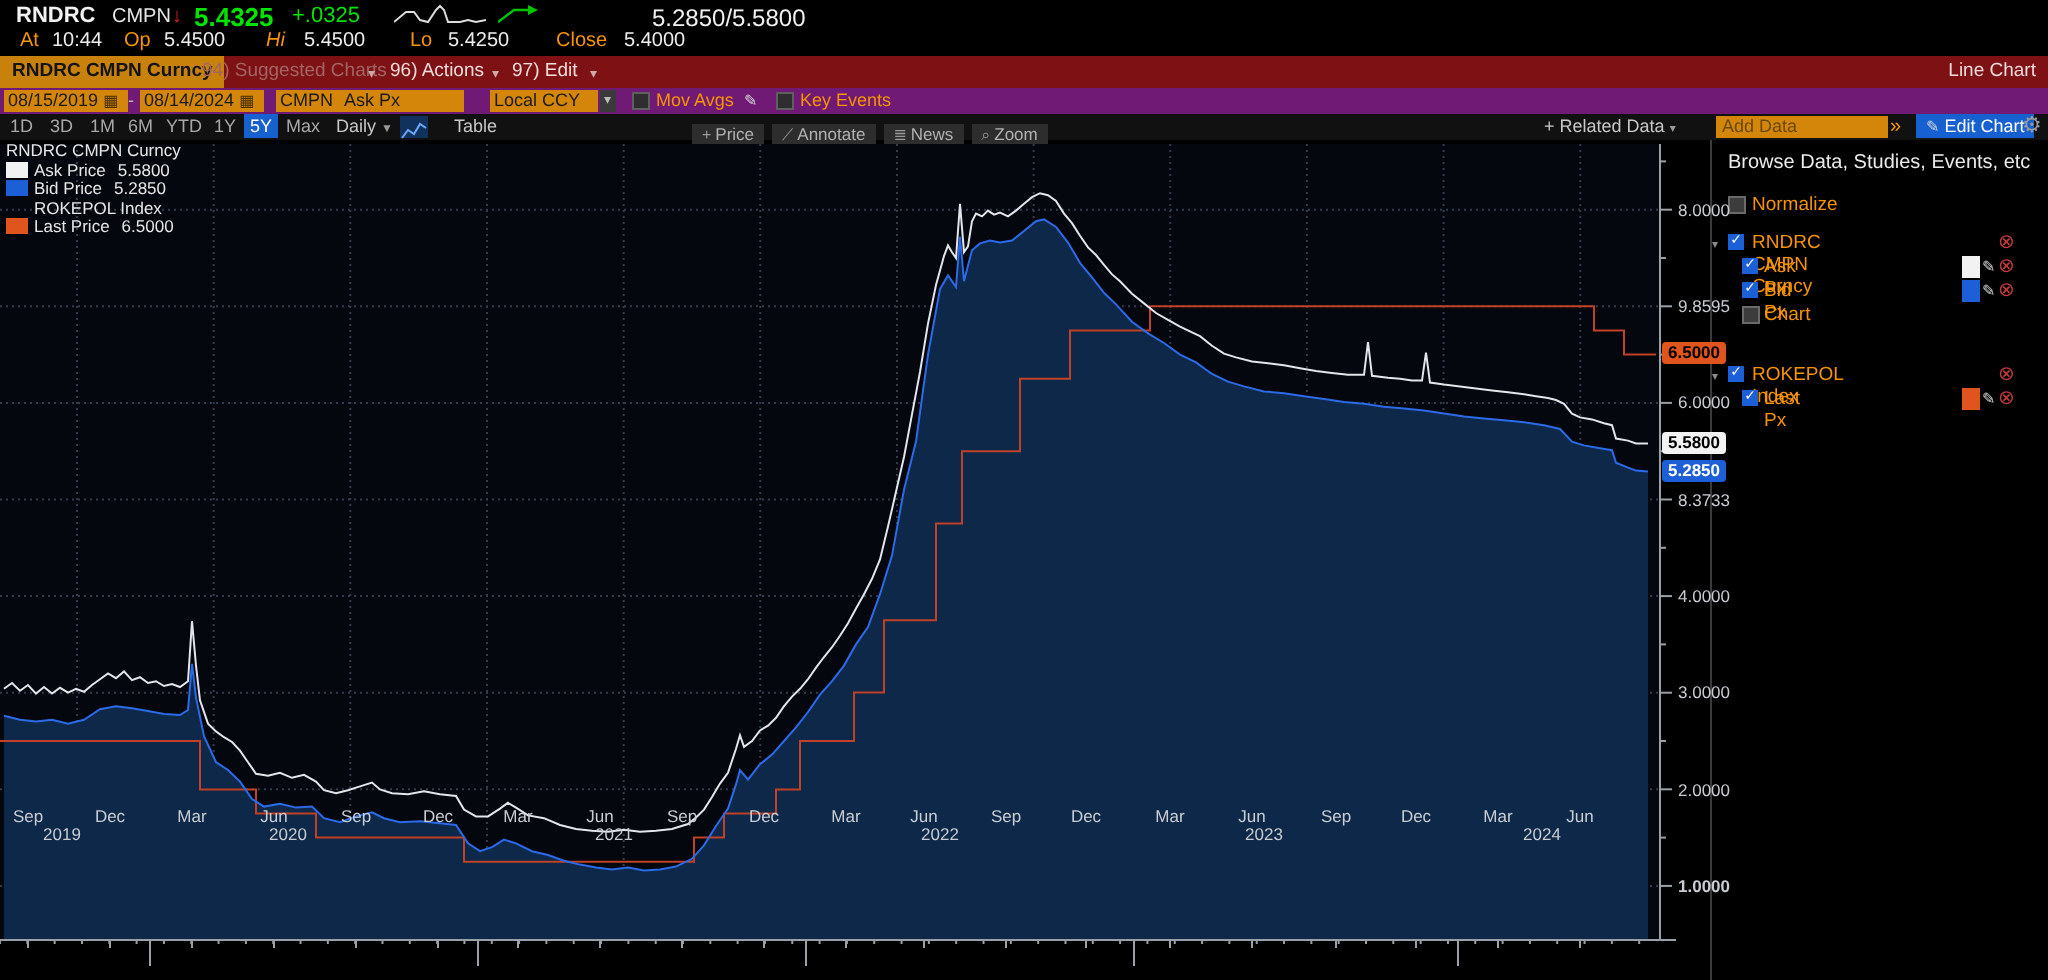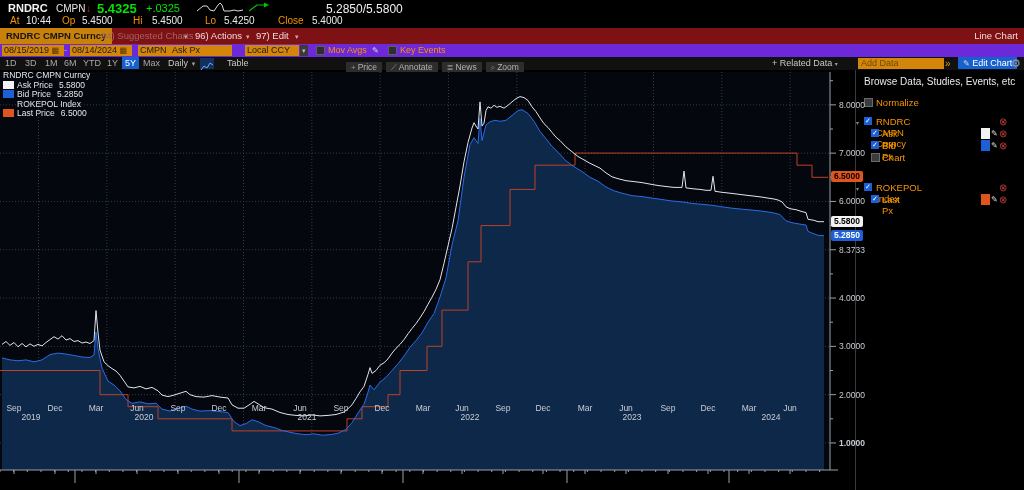--- a/index.html
+++ b/index.html
@@ -15,21 +15,21 @@
   .ba{font-size:12px;color:#f0f0f0;}
   .olb{color:#f79400;font-size:10px;}
   .wvl{color:#ececec;font-size:10px;}
   
   .menubar{left:0;top:28px;width:1024px;height:16px;background:#7e1114;}
   .sectab{left:0;top:0;height:16px;line-height:16px;padding:0 6px;background:#c8820c;color:#141414;font-size:9.5px;font-weight:bold;}
   .mitem{font-size:9.5px;line-height:16px;color:#f0dada;}
   .mitem.dim{color:#a26464;}
   .mcaret{font-size:7px;color:#caa;}
   
-  .tb1{left:0;top:44px;width:1024px;height:13px;background:#6d28d9;}
+  .tb1{left:0;top:44px;width:1024px;height:13px;background:#701a75;}
   .tb2{left:0;top:57px;width:1024px;height:13px;background:#111;}
   .ob{background:#d4860a;color:#1a1a1a;font-size:9px;height:11px;line-height:11px;padding:0 2px;top:1px;}
   .cal{display:inline-block;color:#4a3203;font-size:8px;}
   .minibtn{background:#3a3a3a;color:#bbb;font-size:7px;height:11px;line-height:11px;padding:0 2px;top:1px;}
   .cb{width:7px;height:7px;background:#2e2e2e;border:1px solid #5f5f5f;top:2px;}
   .otx{color:#f79400;font-size:9px;line-height:13px;}
   .pencil{color:#d8d8d8;font-size:8px;line-height:13px;}
   .per{font-size:9px;color:#a8a8a8;line-height:13px;padding:0 3px;}
   .per.on{background:#1760d0;color:#fff;height:12px;line-height:12px;top:0;}
   .gr9{font-size:9px;color:#c8c8c8;line-height:13px;}
@@ -80,21 +80,21 @@
   <svg class="abs" style="left:249px;top:2px;" width="22" height="12">
     <path d="M0,9 L8,3 L15,3" fill="none" stroke="#00c400" stroke-width="1.2"></path>
     <path d="M15,0.5 L20,3 L15,5.5 Z" fill="#00c400"></path>
   </svg>
   <span class="abs ba" style="left:326px;top:2px;">5.2850/5.5800</span>
 
   <span class="abs olb" style="left:10px;top:15px;">At</span>
   <span class="abs wvl" style="left:26px;top:15px;">10:44</span>
   <span class="abs olb" style="left:62px;top:15px;">Op</span>
   <span class="abs wvl" style="left:82px;top:15px;">5.4500</span>
-  <span class="abs olb" style="left:133px;top:15px;">Hi</span>
+  <span class="abs olb" style="left:133px;top:15px;font-style:italic;">Hi</span>
   <span class="abs wvl" style="left:152px;top:15px;">5.4500</span>
   <span class="abs olb" style="left:205px;top:15px;">Lo</span>
   <span class="abs wvl" style="left:224px;top:15px;">5.4250</span>
   <span class="abs olb" style="left:278px;top:15px;">Close</span>
   <span class="abs wvl" style="left:312px;top:15px;">5.4000</span>
 
   <div class="abs menubar">
     <span class="abs sectab">RNDRC CMPN Curncy</span>
     <span class="abs mitem dim" style="left:101px;">94) Suggested Charts</span>
     <span class="abs mcaret" style="left:184px;top:5px;">▾</span>
@@ -337,21 +337,21 @@
         <span class="spx" style="left: 999px;">⊗</span>
       </div>
     </div>
 
 <div class="axlab" style="left:839px;top:437.9514563106796px;font-weight:bold;">1.0000</div>
     <div class="axlab" style="left:839px;top:389.6504854368932px;">2.0000</div>
     <div class="axlab" style="left:839px;top:341.34951456310677px;">3.0000</div>
     <div class="axlab" style="left:839px;top:293.04854368932035px;">4.0000</div>
     <div class="axlab" style="left:839px;top:244.74757281553394px;">8.3733</div>
     <div class="axlab" style="left:839px;top:196.44660194174756px;">6.0000</div>
-    <div class="axlab" style="left:839px;top:148.14563106796115px;">7.0000</div>
+    <div class="axlab" style="left:839px;top:148.14563106796115px;">9.8595</div>
     <div class="axlab" style="left:839px;top:99.84466019417474px;">8.0000</div>
     <div class="mon" style="left:1px;">Sep</div>
     <div class="mon" style="left:42px;">Dec</div>
     <div class="mon" style="left:83px;">Mar</div>
     <div class="mon" style="left:124px;">Jun</div>
     <div class="mon" style="left:165px;">Sep</div>
     <div class="mon" style="left:206px;">Dec</div>
     <div class="mon" style="left:246px;">Mar</div>
     <div class="mon" style="left:287px;">Jun</div>
     <div class="mon" style="left:328px;">Sep</div>

